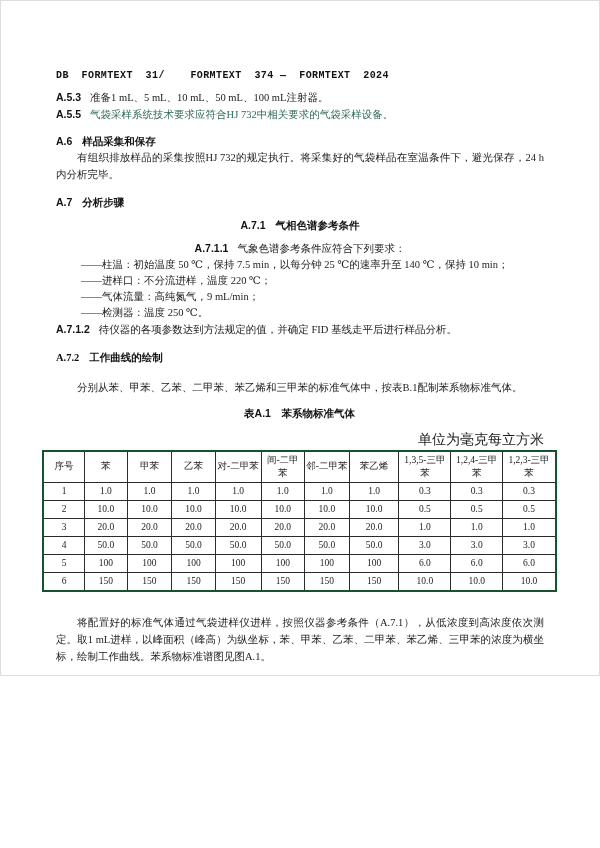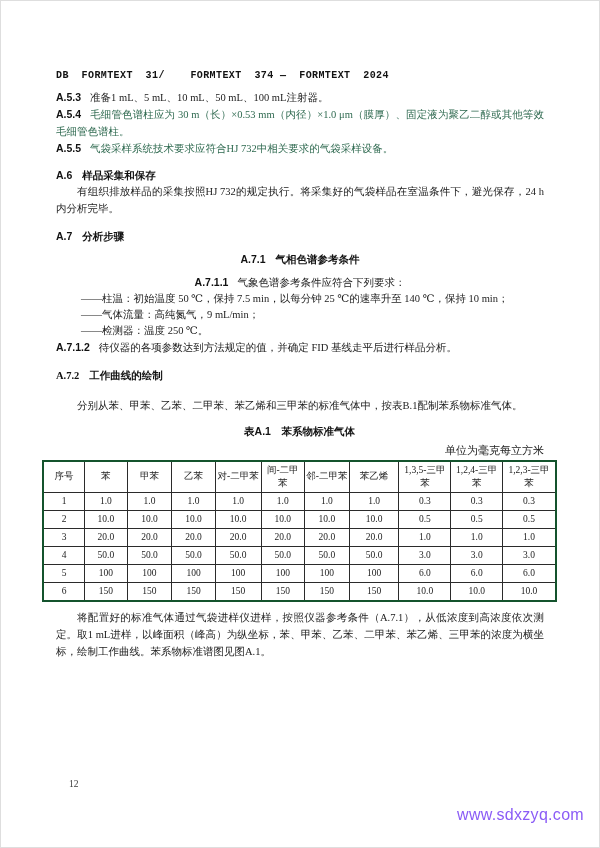--- a/index.html
+++ b/index.html
@@ -1,20 +1,20 @@
 <!DOCTYPE html>
 <html><head>
 <meta charset="utf-8">
 <style>
   * { margin: 0; padding: 0; box-sizing: border-box; }
   html, body { background: #ffffff; }
   .page {
     position: relative;
     width: 600px;
-    height: 848px;
+    height: 676px;
     background: #ffffff;
     border: 1px solid #dedede;
     padding: 69px 42px 0 41px;
     overflow: hidden;
     font-family: "Liberation Serif", "DejaVu Serif", serif;
     color: #1c1c1c;
   }
   .tx { margin: 0 13px 0 14px; }
   .doc-header {
     font-family: "Liberation Mono", "DejaVu Sans Mono", monospace;
@@ -45,37 +45,37 @@
     color: #121212;
   }
   .heading .lbl { margin-right: 10px; }
   .para { text-indent: 21px; }
   .mt10 { margin-top: 10px; }
   .mt5  { }
   .mt11 { margin-top: 11px; }
   .mt7  { margin-top: 7px; text-align: center; }
   .mt8  { margin-top: 12px; font-family: Liberation Serif, serif; }
   .mt13 { margin-top: 13px; }
-  .mt15 { margin-top: 7px; }
+  .mt15 { margin-top: 22px; }
   .dash-list { font-size: 10.5px; line-height: 16px; }
   .dash-list .list-line { text-indent: 25px; white-space: nowrap; }
   .table-title {
     margin-top: 9px;
     text-align: center;
     font-family: "Liberation Sans", "DejaVu Sans", sans-serif;
     font-weight: bold;
     font-size: 10.5px;
     line-height: 16px;
     color: #121212;
   }
   .unit-note {
-    margin-top: 4px;
+    margin-top: 12px;
     margin-right: 13px;
     text-align: right;
-    font-size: 11px;
+    font-size: 14px;
     line-height: 14px;
   }
   table.std {
     margin-top: 3px;
     width: 100%;
     border-collapse: collapse;
     table-layout: fixed;
     border: 2px solid #14532d;
   }
   table.std th, table.std td {
@@ -123,36 +123,36 @@
 </style>
 </head>
 <body>
 
 <div class="page">
 
   <div class="doc-header tx">DB  FORMTEXT  31/    FORMTEXT  374 —  FORMTEXT  2024</div>
 
   <p class="clause tx"><span class="lbl">A.5.3</span><span>准备1 mL、5 mL、10 mL、50 mL、100 mL注射器。</span></p>
 
-  <p class="clause tx"><span class="lbl">A.5.4</span><span class="rev-green">毛细管色谱柱应为 30 m（长）×0.53 mm（内径）×1.0 μm（膜厚）、固定液为聚乙二醇或其他等效毛细管色谱柱。</span></p>
 
   <p class="clause tx"><span class="lbl">A.5.5</span><span class="rev-green">气袋采样系统技术要求应符合HJ 732中相关要求的气袋采样设备。</span></p>
 
   <p class="heading tx mt10"><span class="lbl">A.6</span><span>样品采集和保存</span></p>
 
   <p class="para tx mt5">有组织排放样品的采集按照HJ 732的规定执行。将采集好的气袋样品在室温条件下，避光保存，24 h内分析完毕。</p>
 
   <p class="heading tx mt11"><span class="lbl">A.7</span><span>分析步骤</span></p>
 
   <p class="heading tx mt7"><span class="lbl">A.7.1</span><span>气相色谱参考条件</span></p>
 
   <p class="clause tx mt7"><span class="lbl">A.7.1.1</span><span>气象色谱参考条件应符合下列要求：</span></p>
 
   <div class="dash-list tx">
       <div class="list-line">——柱温：初始温度 50 ℃，保持 7.5 min，以每分钟 25 ℃的速率升至 140 ℃，保持 10 min；</div>
+      <div class="list-line">——进样口：不分流进样，温度 220 ℃；</div>
       <div class="list-line">——气体流量：高纯氮气，9 mL/min；</div>
       <div class="list-line">——检测器：温度 250 ℃。</div>
     </div>
 
   <p class="clause tx"><span class="lbl">A.7.1.2</span><span>待仪器的各项参数达到方法规定的值，并确定 FID 基线走平后进行样品分析。</span></p>
 
   <p class="heading tx mt8"><span class="lbl">A.7.2</span><span>工作曲线的绘制</span></p>
 
   <p class="para tx mt13">分别从苯、甲苯、乙苯、二甲苯、苯乙烯和三甲苯的标准气体中，按表B.1配制苯系物标准气体。</p>
 

